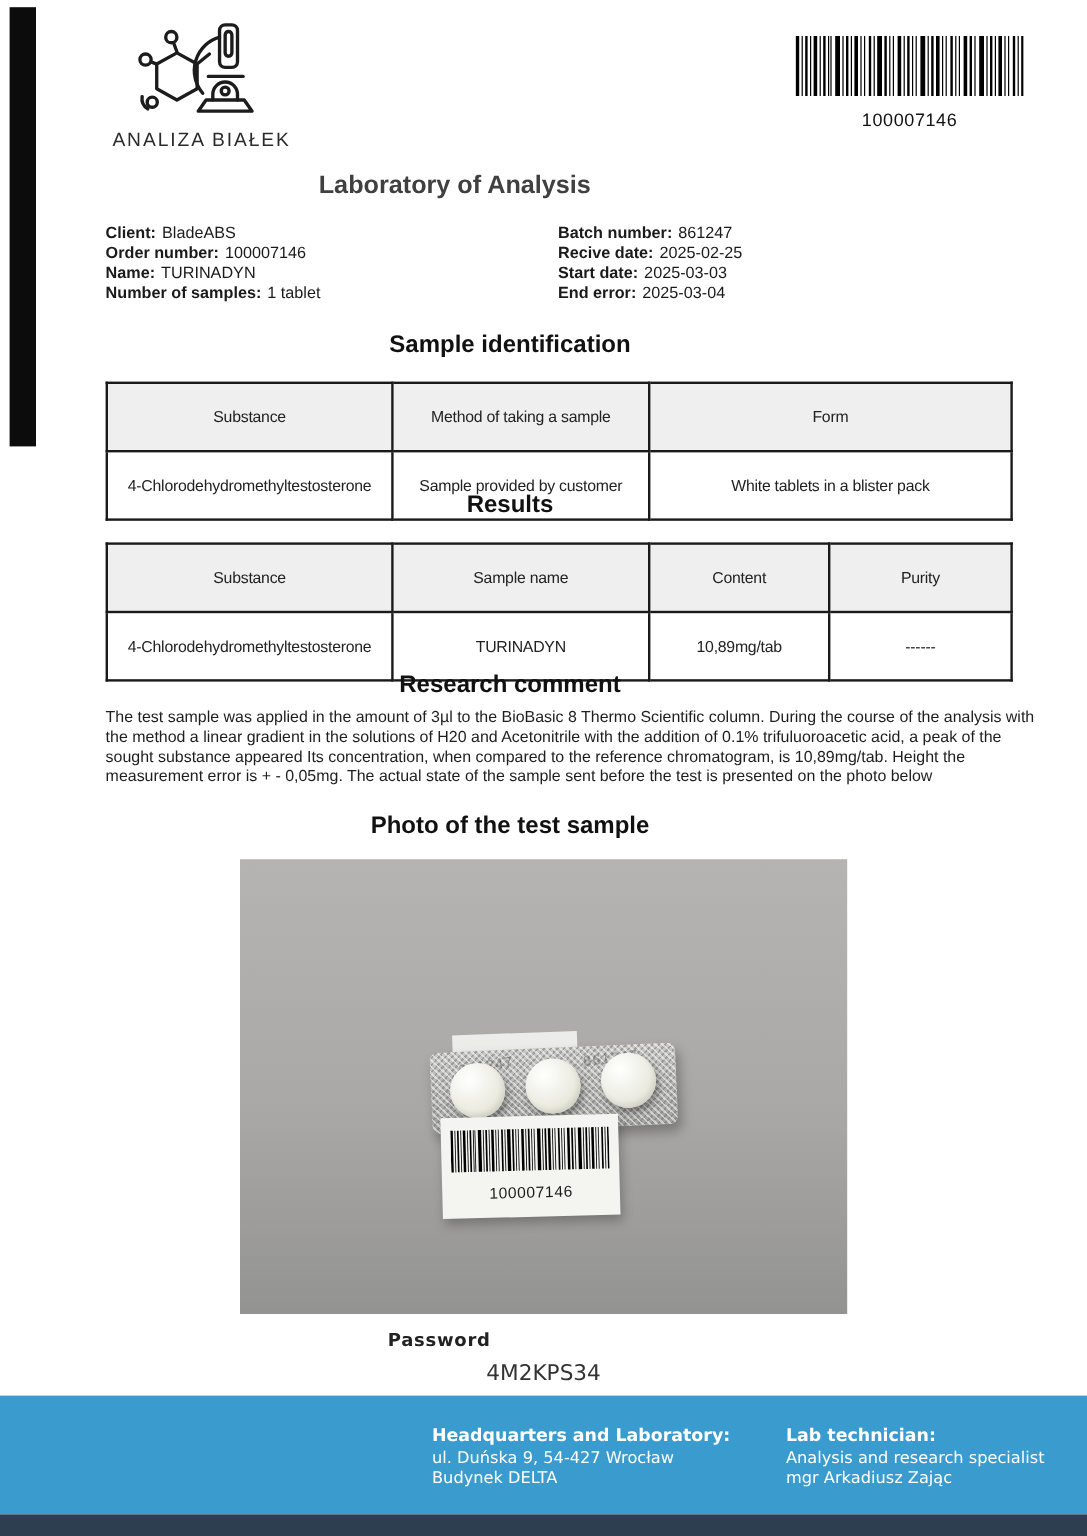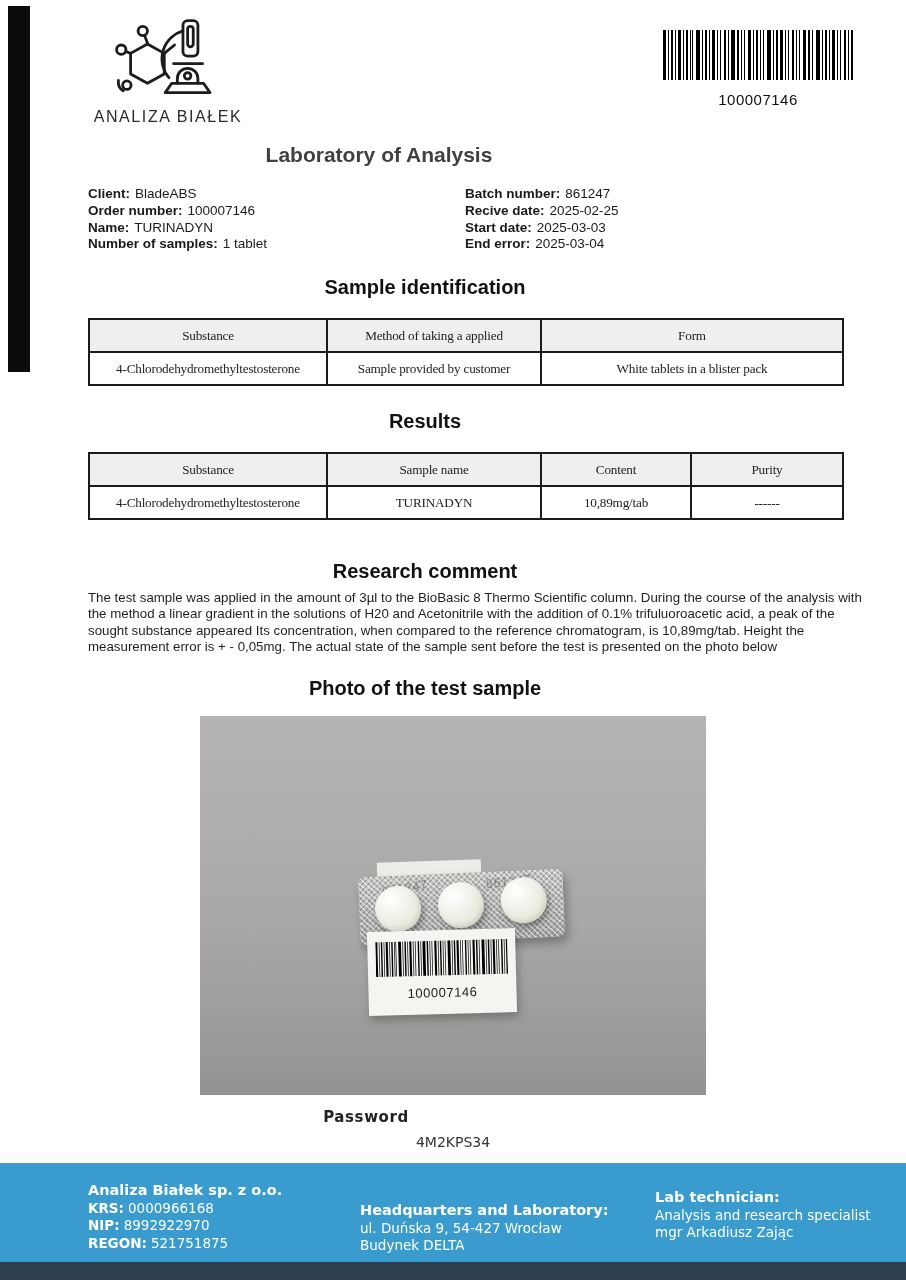--- a/index.html
+++ b/index.html
@@ -22,22 +22,22 @@
   .h2{position:absolute;left:0;width:850px;text-align:center;font-size:20px;font-weight:bold;color:#111;}
 
   
   .info-col{position:absolute;top:186px;font-size:13.5px;line-height:16.8px;}
   .info-col.l{left:88px;} .info-col.r{left:465px;}
   .info-col b{margin-right:5px;}
 
   
   .tbl{position:absolute;left:88px;width:754px;border-collapse:collapse;table-layout:fixed;
        font-size:13.2px;color:#222;}
-  .tbl th,.tbl td{border:2px solid #1a1a1a;height:31px;padding:0 2px;text-align:center;
-       font-weight:normal;letter-spacing:-0.2px;overflow:hidden;white-space:nowrap;font-family:Liberation Serif, serif;}
+  .tbl th,.tbl td{border:2px solid #1a1a1a;height:31px;padding:12px 2px;text-align:center;
+       font-weight:normal;letter-spacing:-0.2px;overflow:hidden;white-space:nowrap;}
   .tbl th{background:#efefef;}
 
   .comment{position:absolute;left:88px;top:590px;width:775px;font-size:13.3px;
            line-height:16.3px;color:#1e1e1e;text-align:left;}
 
   
   .photo{position:absolute;left:200px;top:716px;width:506px;height:379px;overflow:hidden;
          background:linear-gradient(180deg,#b5b4b2 0%,#a9a8a6 55%,#939391 100%);}
   .label-sliver{position:absolute;left:177px;top:145px;width:104px;height:18px;background:#ececе9;
          background:#ececE9;transform:rotate(-2deg);}
@@ -56,28 +56,28 @@
          letter-spacing:1px;transform:rotate(-4deg);}
   .label{position:absolute;left:168px;top:214px;width:148px;height:84px;background:#f4f4f1;
          transform:rotate(-1.5deg);box-shadow:2px 5px 9px rgba(0,0,0,.25);text-align:center;}
   .label .num{display:block;margin-top:3px;font-size:13px;color:#1c1c1c;letter-spacing:.5px;}
   .label svg{margin-top:8px;}
 
   
   .pw-h{position:absolute;left:0;top:1108px;width:732px;text-align:center;
         font-family:"DejaVu Sans",sans-serif;font-size:15px;font-weight:bold;color:#222;letter-spacing:.6px;}
   .pw-v{position:absolute;left:0;top:1134px;width:906px;text-align:center;
-        font-family:"DejaVu Sans",sans-serif;font-size:14px;color:#333;}
+        font-family:"DejaVu Sans",sans-serif;font-size:18px;color:#333;}
 
   
   .footer{position:absolute;left:0;top:1163px;width:906px;height:99px;background:#3a9cce;
           color:#fff;font-family:"DejaVu Sans",sans-serif;font-size:13.5px;}
   .footer .col{position:absolute;line-height:17.5px;}
   .footer .c1{left:88px;top:19px;}
-  .footer .c2{left:360px;top:26px;margin-top:13px;}
+  .footer .c2{left:360px;top:26px;}
   .footer .c3{left:655px;top:26px;}
   .footer .t{font-weight:bold;font-size:14.5px;}
   .footer b{margin-right:4px;}
   .accent-bar{position:absolute;left:0;top:1262px;width:906px;height:18px;background:#2c3e50;}
 </style>
 </head>
 <body>
 
 <div class="page">
 
@@ -185,21 +185,21 @@
 
   <table class="tbl" style="top:318px">
     <colgroup>
         <col style="width:238px">
         <col style="width:214px">
         <col style="width:302px">
       </colgroup>
     <thead>
         <tr>
       <th>Substance</th>
-      <th>Method of taking a applied</th>
+      <th>Method of taking a sample</th>
       <th>Form</th>
     </tr>
       </thead>
     <tbody>
         <tr>
       <td>4-Chlorodehydromethyltestosterone</td>
       <td>Sample provided by customer</td>
       <td>White tablets in a blister pack</td>
     </tr>
       </tbody>
@@ -251,26 +251,20 @@
           <use href="#bc-bars"></use>
         </svg>
       <span class="num">100007146</span>
     </div>
   </div>
 
   <div class="pw-h">Password</div>
   <div class="pw-v">4M2KPS34</div>
 
   <div class="footer" style="background: rgb(58, 156, 206);">
-    <div class="col c1">
-      <div class="t">Analiza Białek sp. z o.o.</div>
-      <div><b>KRS:</b><span>0000966168</span></div>
-      <div><b>NIP:</b><span>8992922970</span></div>
-      <div><b>REGON:</b><span>521751875</span></div>
-    </div>
     <div class="col c2">
       <div class="t">Headquarters and Laboratory:</div>
       <div>ul. Duńska 9, 54-427 Wrocław</div>
       <div>Budynek DELTA</div>
     </div>
     <div class="col c3">
       <div class="t">Lab technician:</div>
       <div>Analysis and research specialist</div>
       <div>mgr Arkadiusz Zając</div>
     </div>

